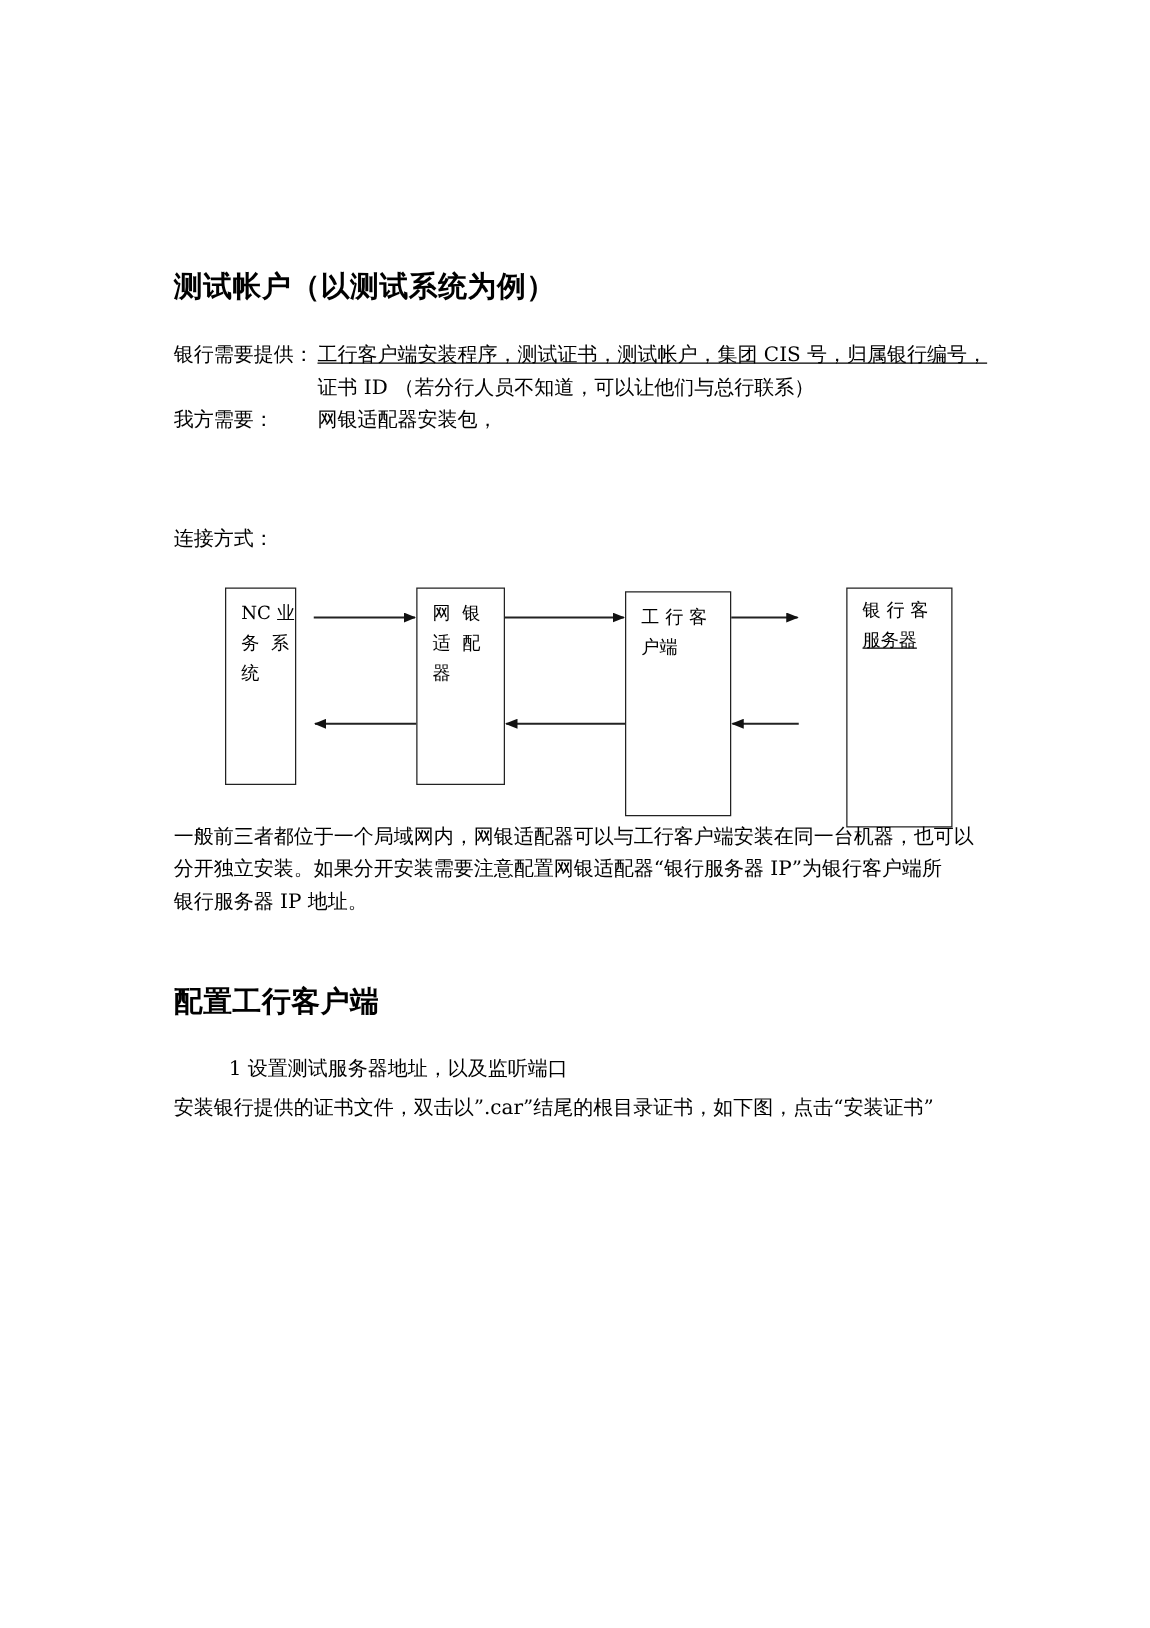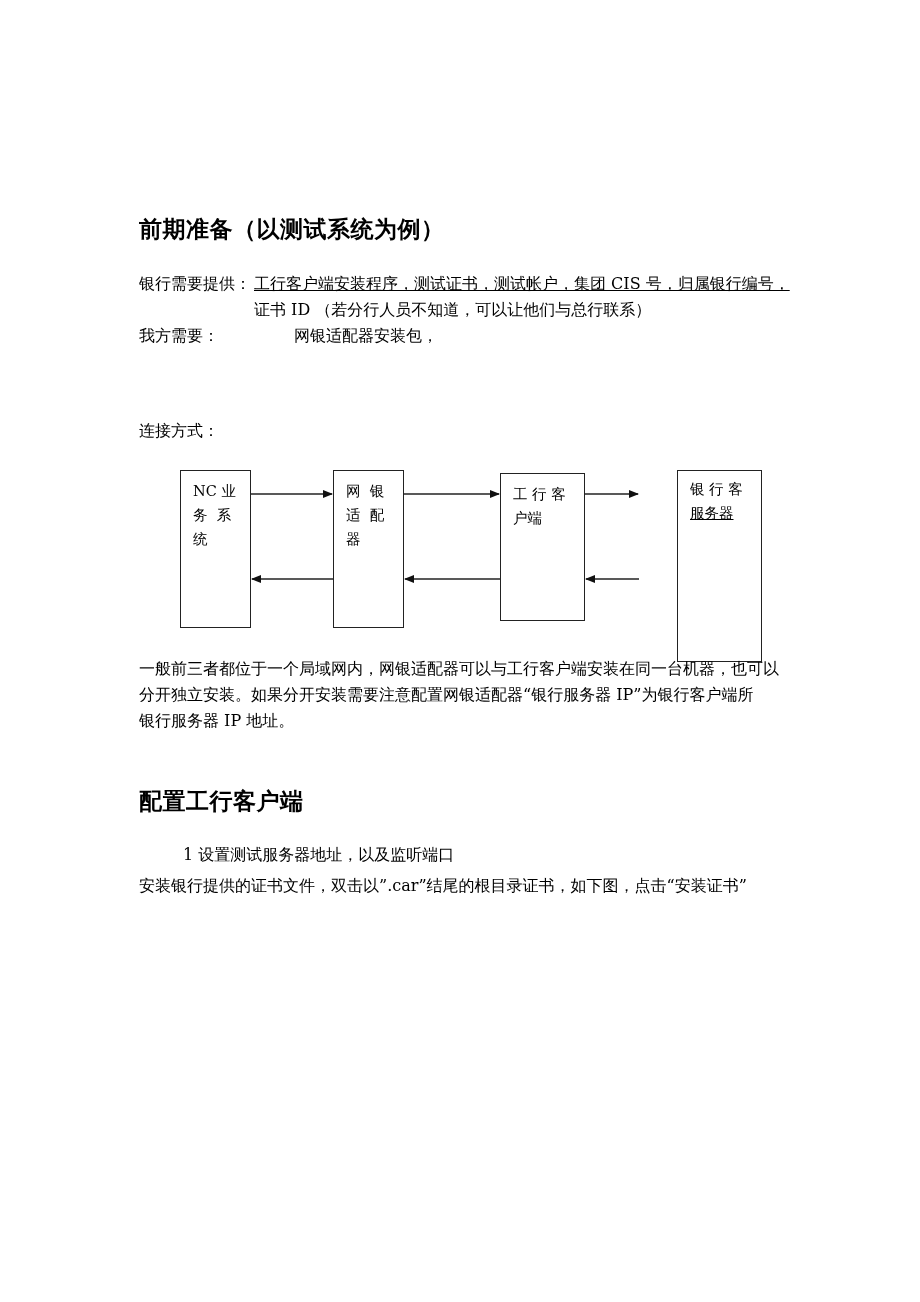--- a/index.html
+++ b/index.html
@@ -10,42 +10,42 @@
   .p { font-size:16px; line-height:26px; }
   .box { position:absolute; border:1.5px solid #222; box-sizing:border-box; background:#fff; }
   .box-text { position:absolute; font-size:14.5px; line-height:24px; white-space:pre; }
   svg.arrows { position:absolute; left:0; top:0; }
 </style>
 </head>
 <body>
 
 <div>
 
-  <div class="abs h1" style="left:139px; top:214px;">前期准备（以测试系统为例）</div>
+  <div class="abs h1" style="left:139px; top:214px;">测试帐户（以测试系统为例）</div>
 
   <div class="abs p" style="left:139px; top:271px;">银行需要提供：</div>
   <div class="abs p" style="left:254px; top:271px;text-decoration:underline;">工行客户端安装程序，测试证书，测试帐户，集团 CIS 号，归属银行编号，</div>
   <div class="abs p" style="left:254px; top:297px;">证书 ID （若分行人员不知道，可以让他们与总行联系）</div>
   <div class="abs p" style="left:139px; top:323px;">我方需要：</div>
-  <div class="abs p" style="left:254px; top:323px;margin-left:40px;">网银适配器安装包，</div>
+  <div class="abs p" style="left:254px; top:323px;">网银适配器安装包，</div>
 
   <div class="abs p" style="left:139px; top:418px;">连接方式：</div>
 
   <div>
-    <div class="box" style="left:180px; top:470px; width:71px; height:158px;">
+    <div class="box" style="left:180px; top:470px; width:57px; height:158px;">
       <div class="box-text" style="left:12px; top:8px;">NC 业</div>
       <div class="box-text" style="left:12px; top:32px;">务  系</div>
       <div class="box-text" style="left:12px; top:56px;">统</div>
     </div>
     <div class="box" style="left:333px; top:470px; width:71px; height:158px;">
       <div class="box-text" style="left:12px; top:8px;">网  银</div>
       <div class="box-text" style="left:12px; top:32px;">适  配</div>
       <div class="box-text" style="left:12px; top:56px;">器</div>
     </div>
-    <div class="box" style="left:500px; top:473px; width:85px; height:148px;">
+    <div class="box" style="left:500px; top:473px; width:85px; height:180px;">
       <div class="box-text" style="left:12px; top:8px;">工 行 客</div>
       <div class="box-text" style="left:12px; top:32px;">户端</div>
     </div>
     <div class="box" style="left:677px; top:470px; width:85px; height:192px;">
       <div class="box-text" style="left:12px; top:6px;">银 行 客</div>
       <div class="box-text" style="left:12px; top:30px;text-decoration:underline;">服务器</div>
     </div>
 
     <svg class="arrows" width="920" height="700">
       <defs>

